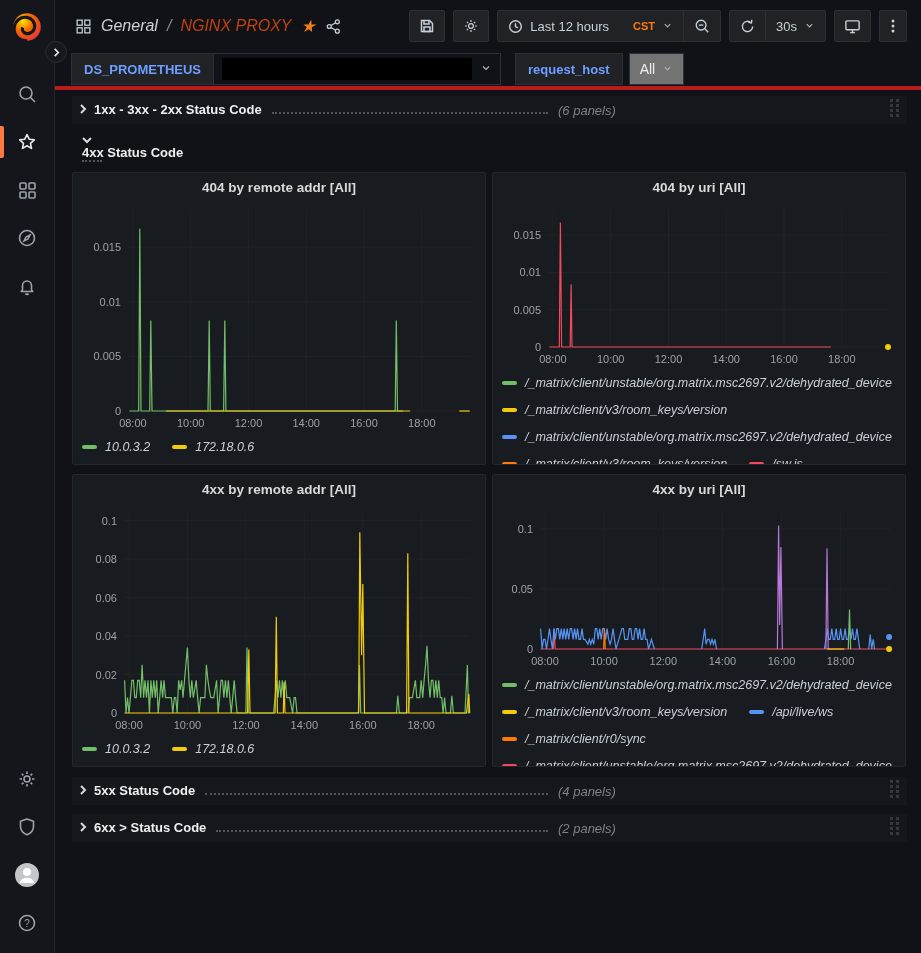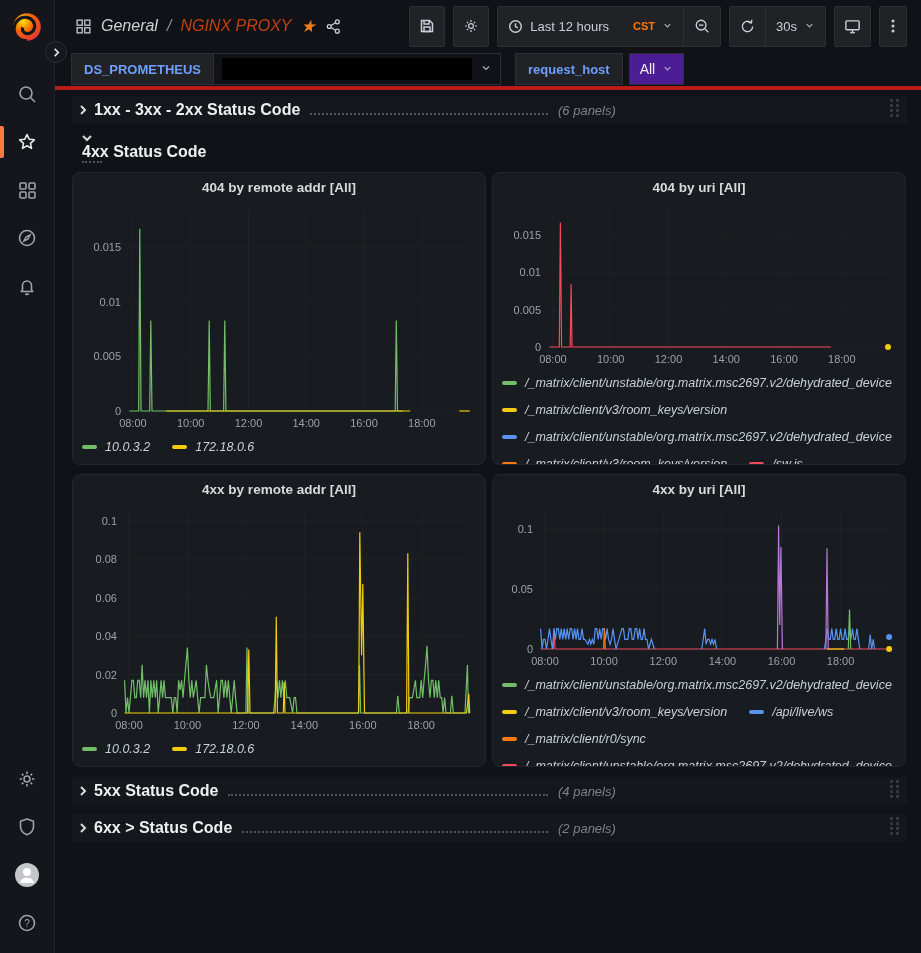--- a/index.html
+++ b/index.html
@@ -31,61 +31,61 @@
   .crumbs { display:flex; align-items:center; gap:9px; font-size:16px;font-style:italic; }
   .crumb-section { color:#d0d1d4; cursor:pointer; }
   .crumb-sep { color:#8e9297; }
   .crumb-title { color:#c2410c; }
   .fav-star { color:#ee7e1b; font-size:17px; cursor:pointer; }
   .icon-plain { display:flex; align-items:center; cursor:pointer; }
   .icon-plain svg { stroke:#c7d0d9; fill:none; stroke-width:1.5; }
 
   .toolbar { display:flex; align-items:center; gap:8px; }
   .chip, .group { background:#202226; border:1px solid #2c3036; border-radius:2px;
-    height:41px; display:flex; align-items:center; color:#c7d0d9; font-size:13px; }
+    height:32px; display:flex; align-items:center; color:#c7d0d9; font-size:13px; }
   .chip { padding:0 9px; cursor:pointer; }
   .chip svg, .group svg { stroke:#c7d0d9; fill:none; stroke-width:1.5; }
   .group .gbtn { display:flex; align-items:center; gap:7px; padding:0 10px;
     height:100%; cursor:pointer; }
   .group .gbtn + .gbtn { border-left:1px solid #2c3036; }
   .tz { color:#ff780a; font-size:11px; font-weight:bold; margin-left:17px; }
 
   
   .varbar { height:38px; display:flex; align-items:center; gap:0; padding:0 16px;
     border-bottom:4px solid #b91c1c; }
   .var-label { background:#202226; border:1px solid #2c3036; border-right:none;
     color:#6e9fff; font-size:13px; font-weight:bold; height:32px;
     display:flex; align-items:center; padding:0 12px; cursor:pointer; }
   .var-select { background:#111217; border:1px solid #2c3036; height:32px;
     display:flex; align-items:center; padding:0 8px; gap:8px; cursor:pointer; }
   .redacted { width:250px; height:22px; background:#000; }
   .var-gap { width:14px; }
-  .all-select { background:#4c1d95; border:1px solid #2c3036; height:32px;
+  .all-select { background:#737373; border:1px solid #2c3036; height:32px;
     display:flex; align-items:center; gap:7px; padding:0 10px; color:#eeeff1;
     font-size:14px; cursor:pointer; }
   .chev svg { stroke:#aeb4bb; fill:none; stroke-width:1.6; }
 
   
   .dash { padding:6px 14px 0 17px; }
   .rowhdr { display:flex; align-items:center; height:28px; cursor:pointer; }
   .rowhdr.strip { background:#16171d; padding:0 6px 0 4px; }
   .row-left { display:flex; align-items:baseline; width:482px; }
   .row-chev { margin:0 6px 0 2px; display:flex; align-items:center; }
   .row-chev svg { stroke:#d8d9da; fill:none; stroke-width:2; }
-  .row-title { font-size:16px; font-weight:bold; color:#eeeff1; white-space:nowrap; }
+  .row-title { font-size:13px; font-weight:bold; color:#eeeff1; white-space:nowrap; }
   .row-dots { flex:1; border-bottom:2px dotted #53555c; margin:0 10px 4px 10px;
     min-width:20px; }
   .row-count { font-size:13px; font-style:italic; color:#7d8086; white-space:nowrap; }
   .row-drag { margin-left:auto; opacity:.55; cursor:grab; }
   .strip-space { height:12px; }
 
   .grid { display:grid; grid-template-columns:414px 414px; gap:9px 6px;
     margin:8px 0 10px; }
   .panel { width:414px; height:293px; background:#181b1f;
-    border:1px solid #25262c; border-radius:8px; overflow:hidden; padding:0 5px; }
+    border:1px solid #25262c; border-radius:2px; overflow:hidden; padding:0 5px; }
   .ptitle { height:28px; display:flex; align-items:center; justify-content:center;
     font-size:13.5px; font-weight:bold; color:#d8d9da; cursor:pointer; }
   .chart { line-height:0; }
   .legend { padding-left:4px; }
   .lrow { display:flex; align-items:center; gap:22px; height:27px;
     white-space:nowrap; overflow:hidden;font-style:italic; }
   .litem { display:inline-flex; align-items:center; gap:8px; font-size:12.5px;
     color:#c7d0d9; cursor:pointer; }
   .litem i { display:inline-block; width:15px; height:4px; border-radius:2px; }
 </style>

